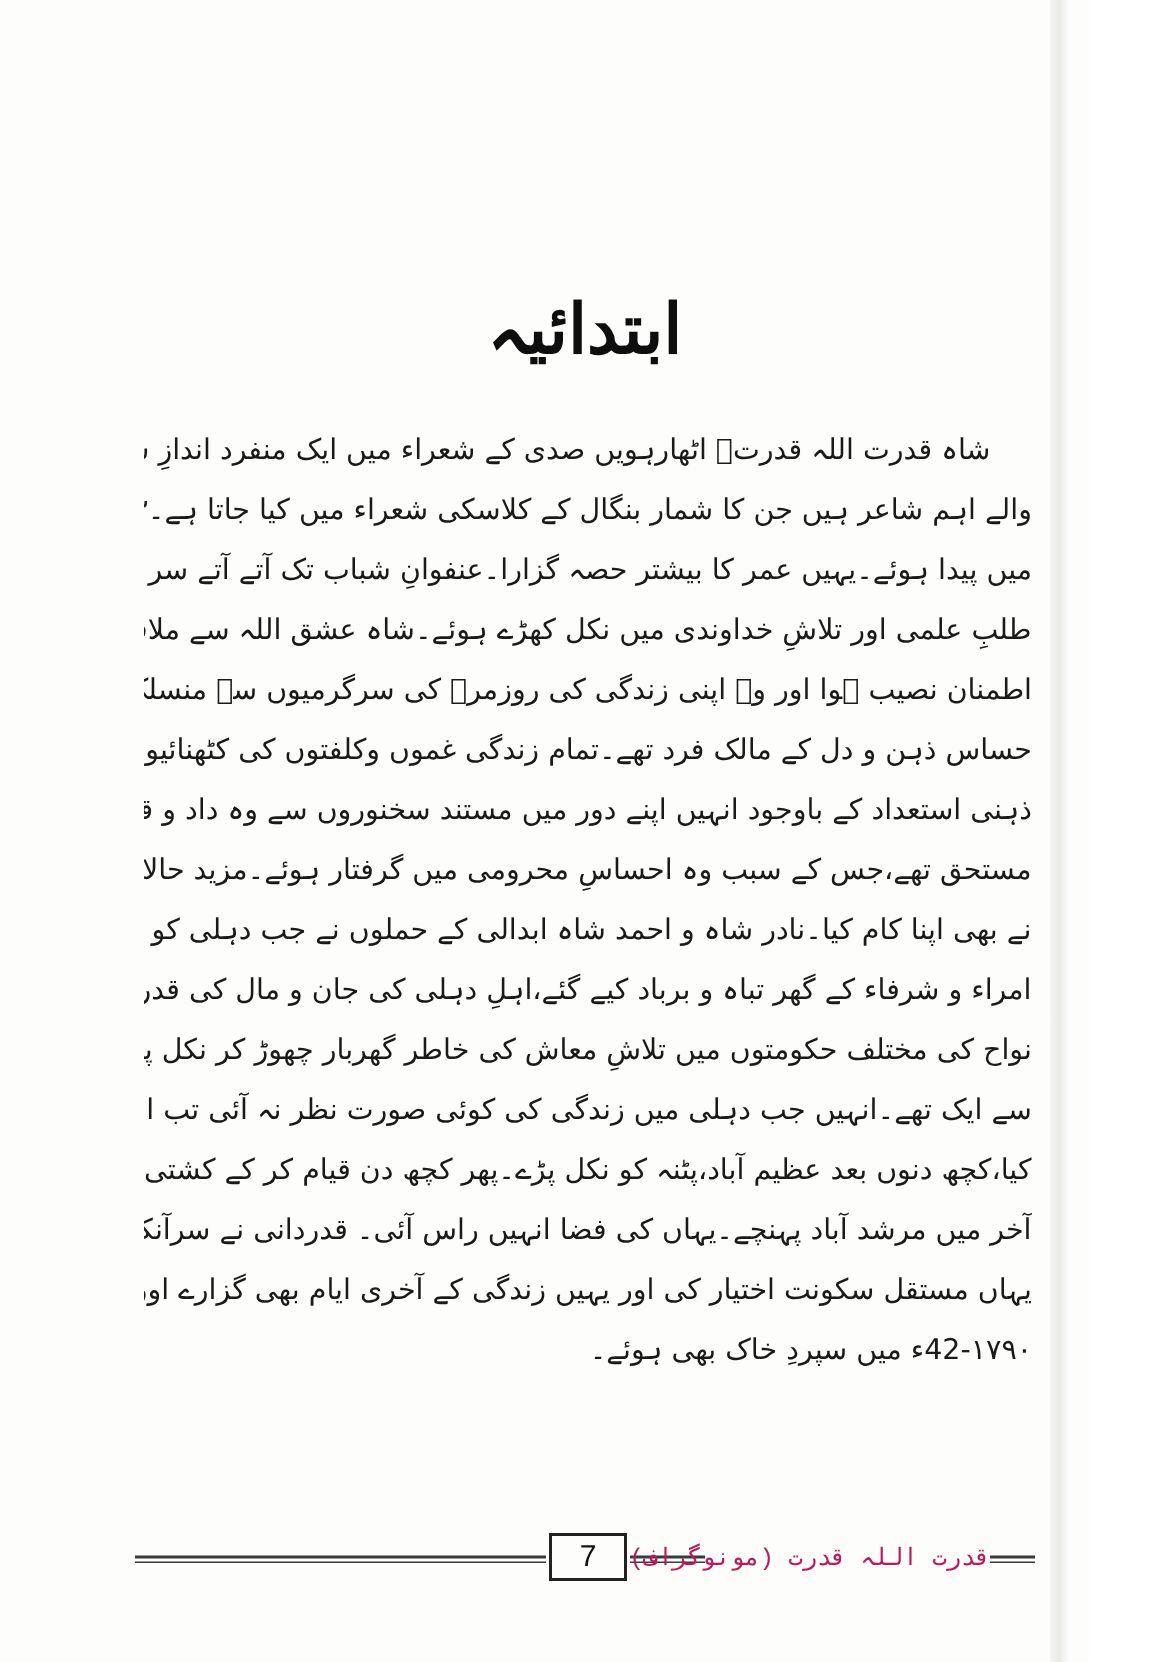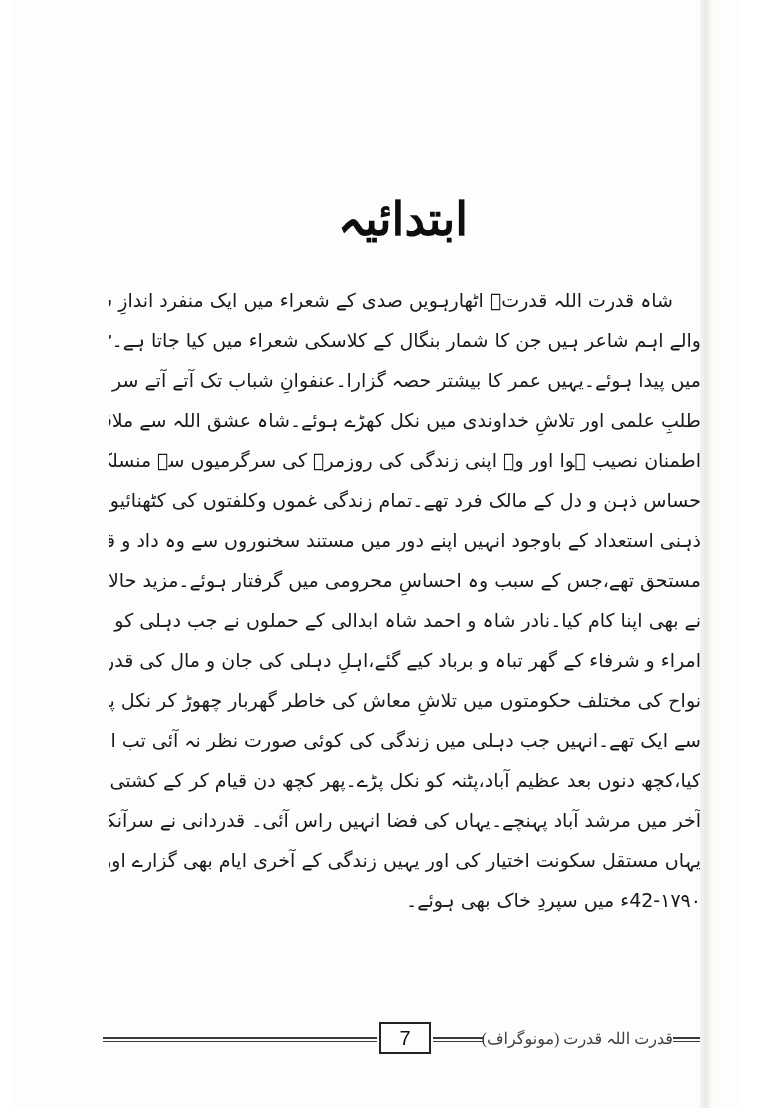--- a/index.html
+++ b/index.html
@@ -10,21 +10,21 @@
   body {
     width: 780px;
     height: 1108px;
     position: relative;
     overflow: hidden;
     font-family: "DejaVu Sans", sans-serif;
     color: #141414;
   }
   .page {
     position: absolute;
-    left: 13px;
+    left: 0;
     top: 0;
     width: 708px;
     height: 1108px;
     background: #fdfdfc;
     padding-left: 18px;
   }
   .scan-edge {
     position: absolute;
     left: 700px;
     top: 0;
@@ -101,24 +101,24 @@
     line-height: 28px;
     color: #111;
     background: #fdfdfc;
   }
   .running-title {
     position: absolute;
     left: 382px;
     top: 4px;
     width: 188px;
     direction: rtl;
-    font-family: Liberation Serif, serif;
+    font-family: Liberation Mono, monospace;
     font-size: 16px;
     line-height: 26px;
-    color: #404040;
+    color: #be185d;
     white-space: nowrap;
   }
 </style>
 </head>
 <body>
 
 <div class="page">
 
   <h1 class="title">ابتدائیہ</h1>
 

